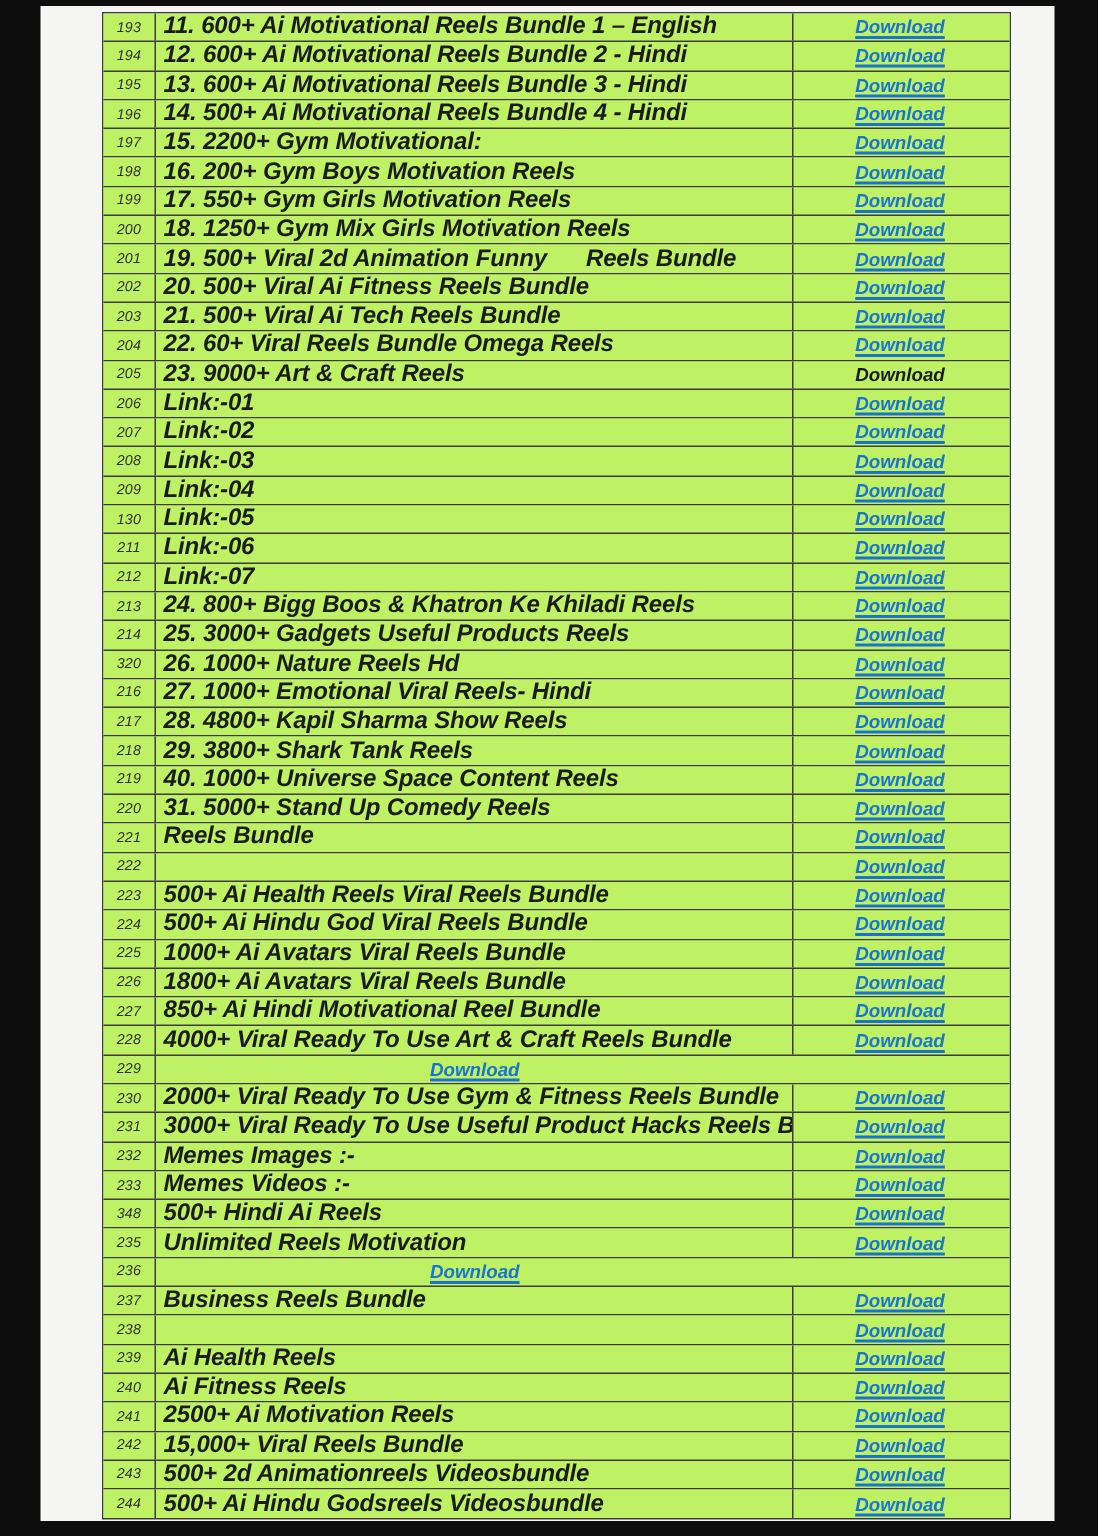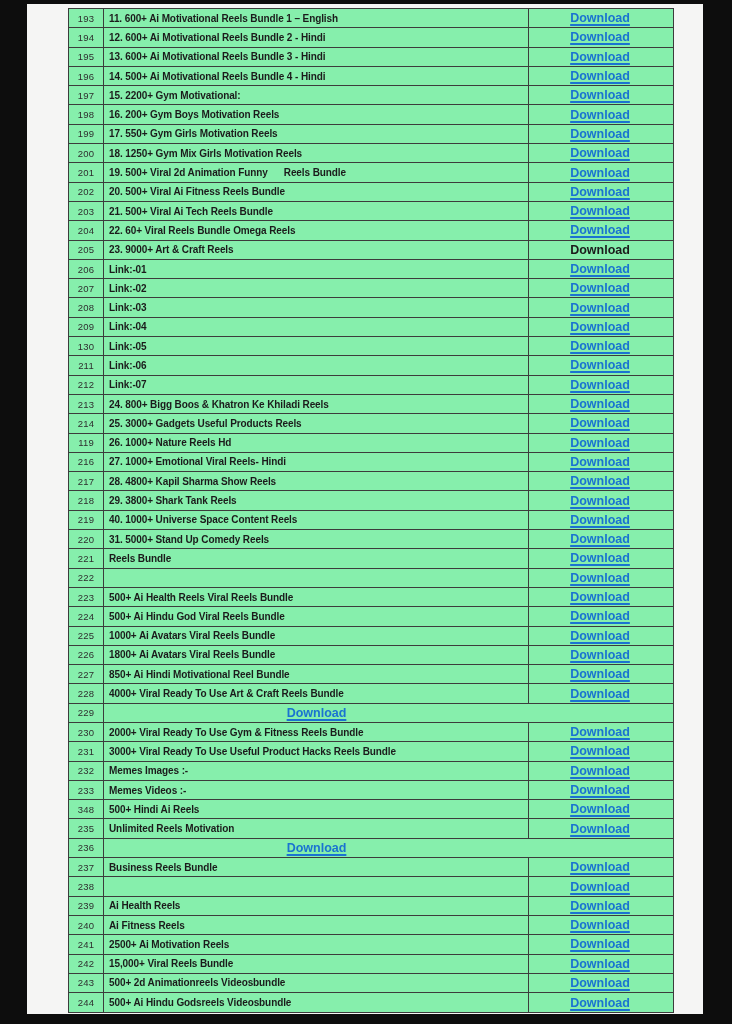--- a/index.html
+++ b/index.html
@@ -30,40 +30,41 @@
     width:604px;
     border:1px solid var(--border);
     background:#fdfdfd;
   }
   .t-row{
     display:grid;
     grid-template-columns:35px 425px 142px;
     height:19.3px;
     box-sizing:border-box;
     border-bottom:1px solid var(--border);
-    background:#86efac;
+    background:#bef264;
+    font-style:italic;
   }
   .t-row:last-child{border-bottom:none;}
   .cell{
     display:flex;
     align-items:center;
     overflow:hidden;
     box-sizing:border-box;
   }
   .c-num{
     justify-content:center;
     border-right:1px solid var(--border);
     font-size:9.5px;
     color:var(--num-ink);
     letter-spacing:0.2px;
   }
   .c-desc{
     padding-left:5px;
     border-right:1px solid var(--border);
-    font-size:10px;
+    font-size:16px;
     font-weight:bold;
     color:var(--ink);
     white-space:pre;
     letter-spacing:-0.1px;
   }
   .c-dl{
     justify-content:center;
   }
   .dl-link{
     font-size:12.5px;
@@ -256,21 +257,21 @@
 
   <div class="t-row">
     <div class="cell c-num">214</div>
     <div class="cell c-desc">25. 3000+ Gadgets Useful Products Reels</div>
     <div class="cell c-dl">
       <a class="dl-link" href="#">Download</a>
     </div>
   </div>
 
   <div class="t-row">
-    <div class="cell c-num">119</div>
+    <div class="cell c-num">320</div>
     <div class="cell c-desc">26. 1000+ Nature Reels Hd</div>
     <div class="cell c-dl">
       <a class="dl-link" href="#">Download</a>
     </div>
   </div>
 
   <div class="t-row">
     <div class="cell c-num">216</div>
     <div class="cell c-desc">27. 1000+ Emotional Viral Reels- Hindi</div>
     <div class="cell c-dl">

